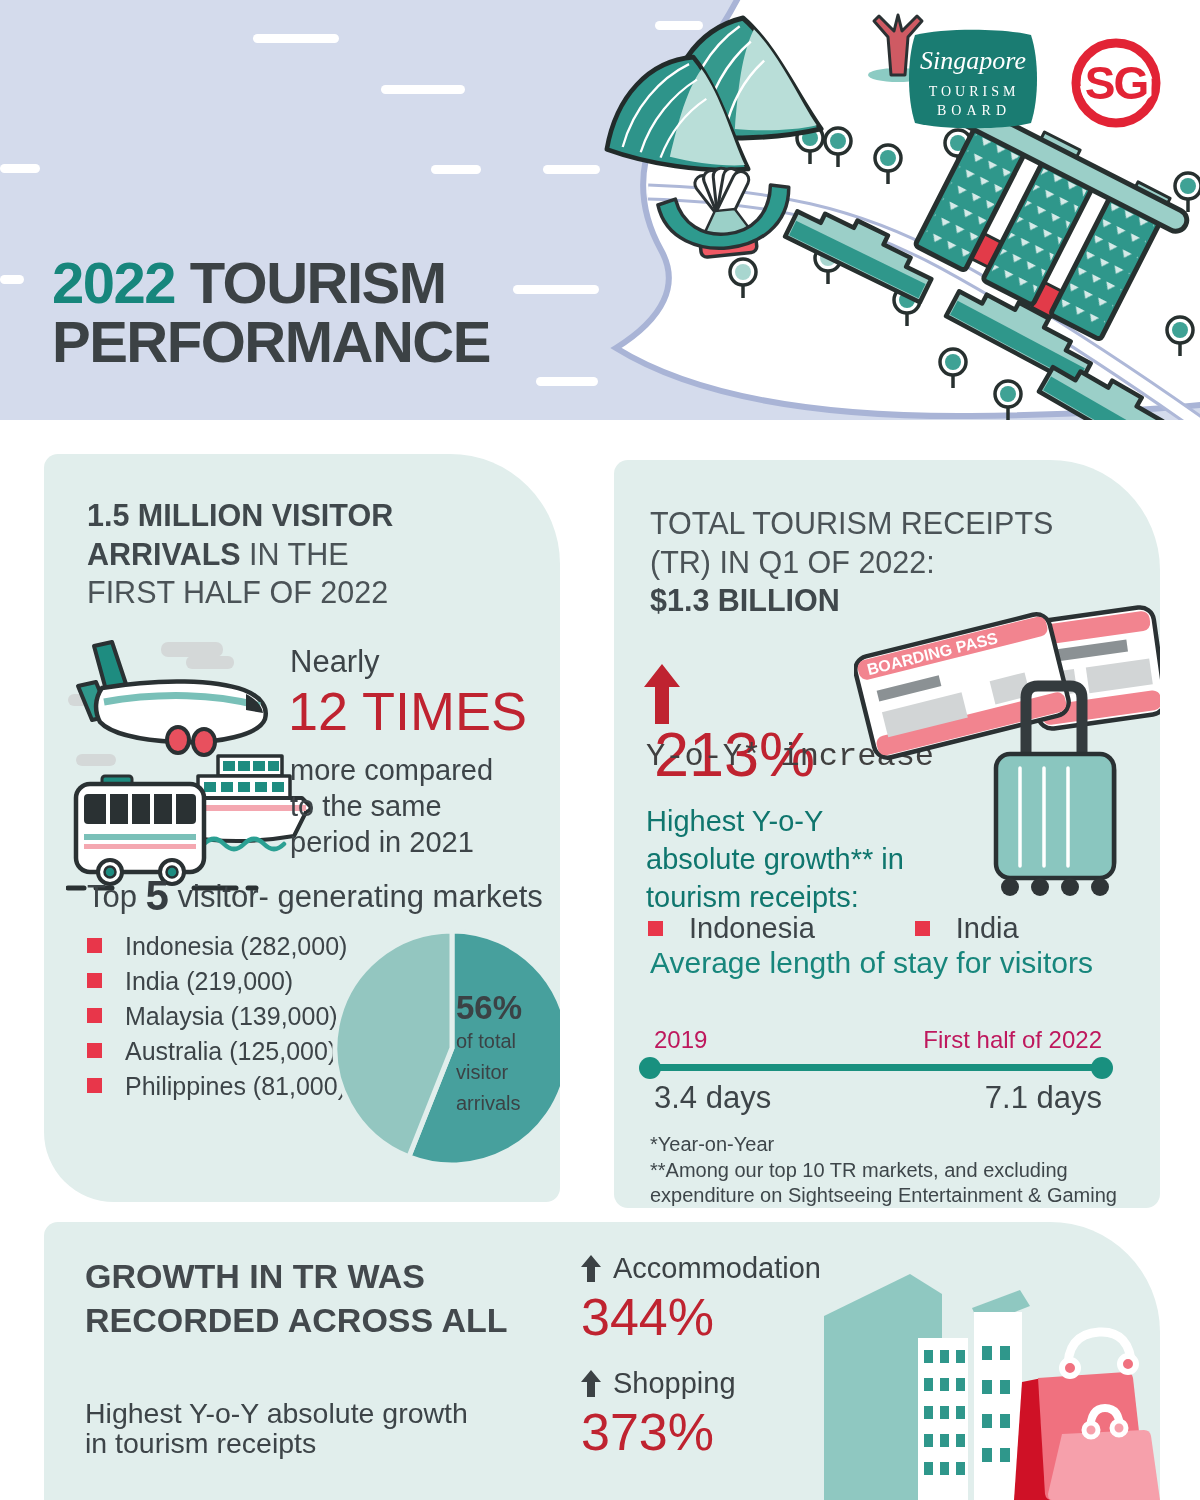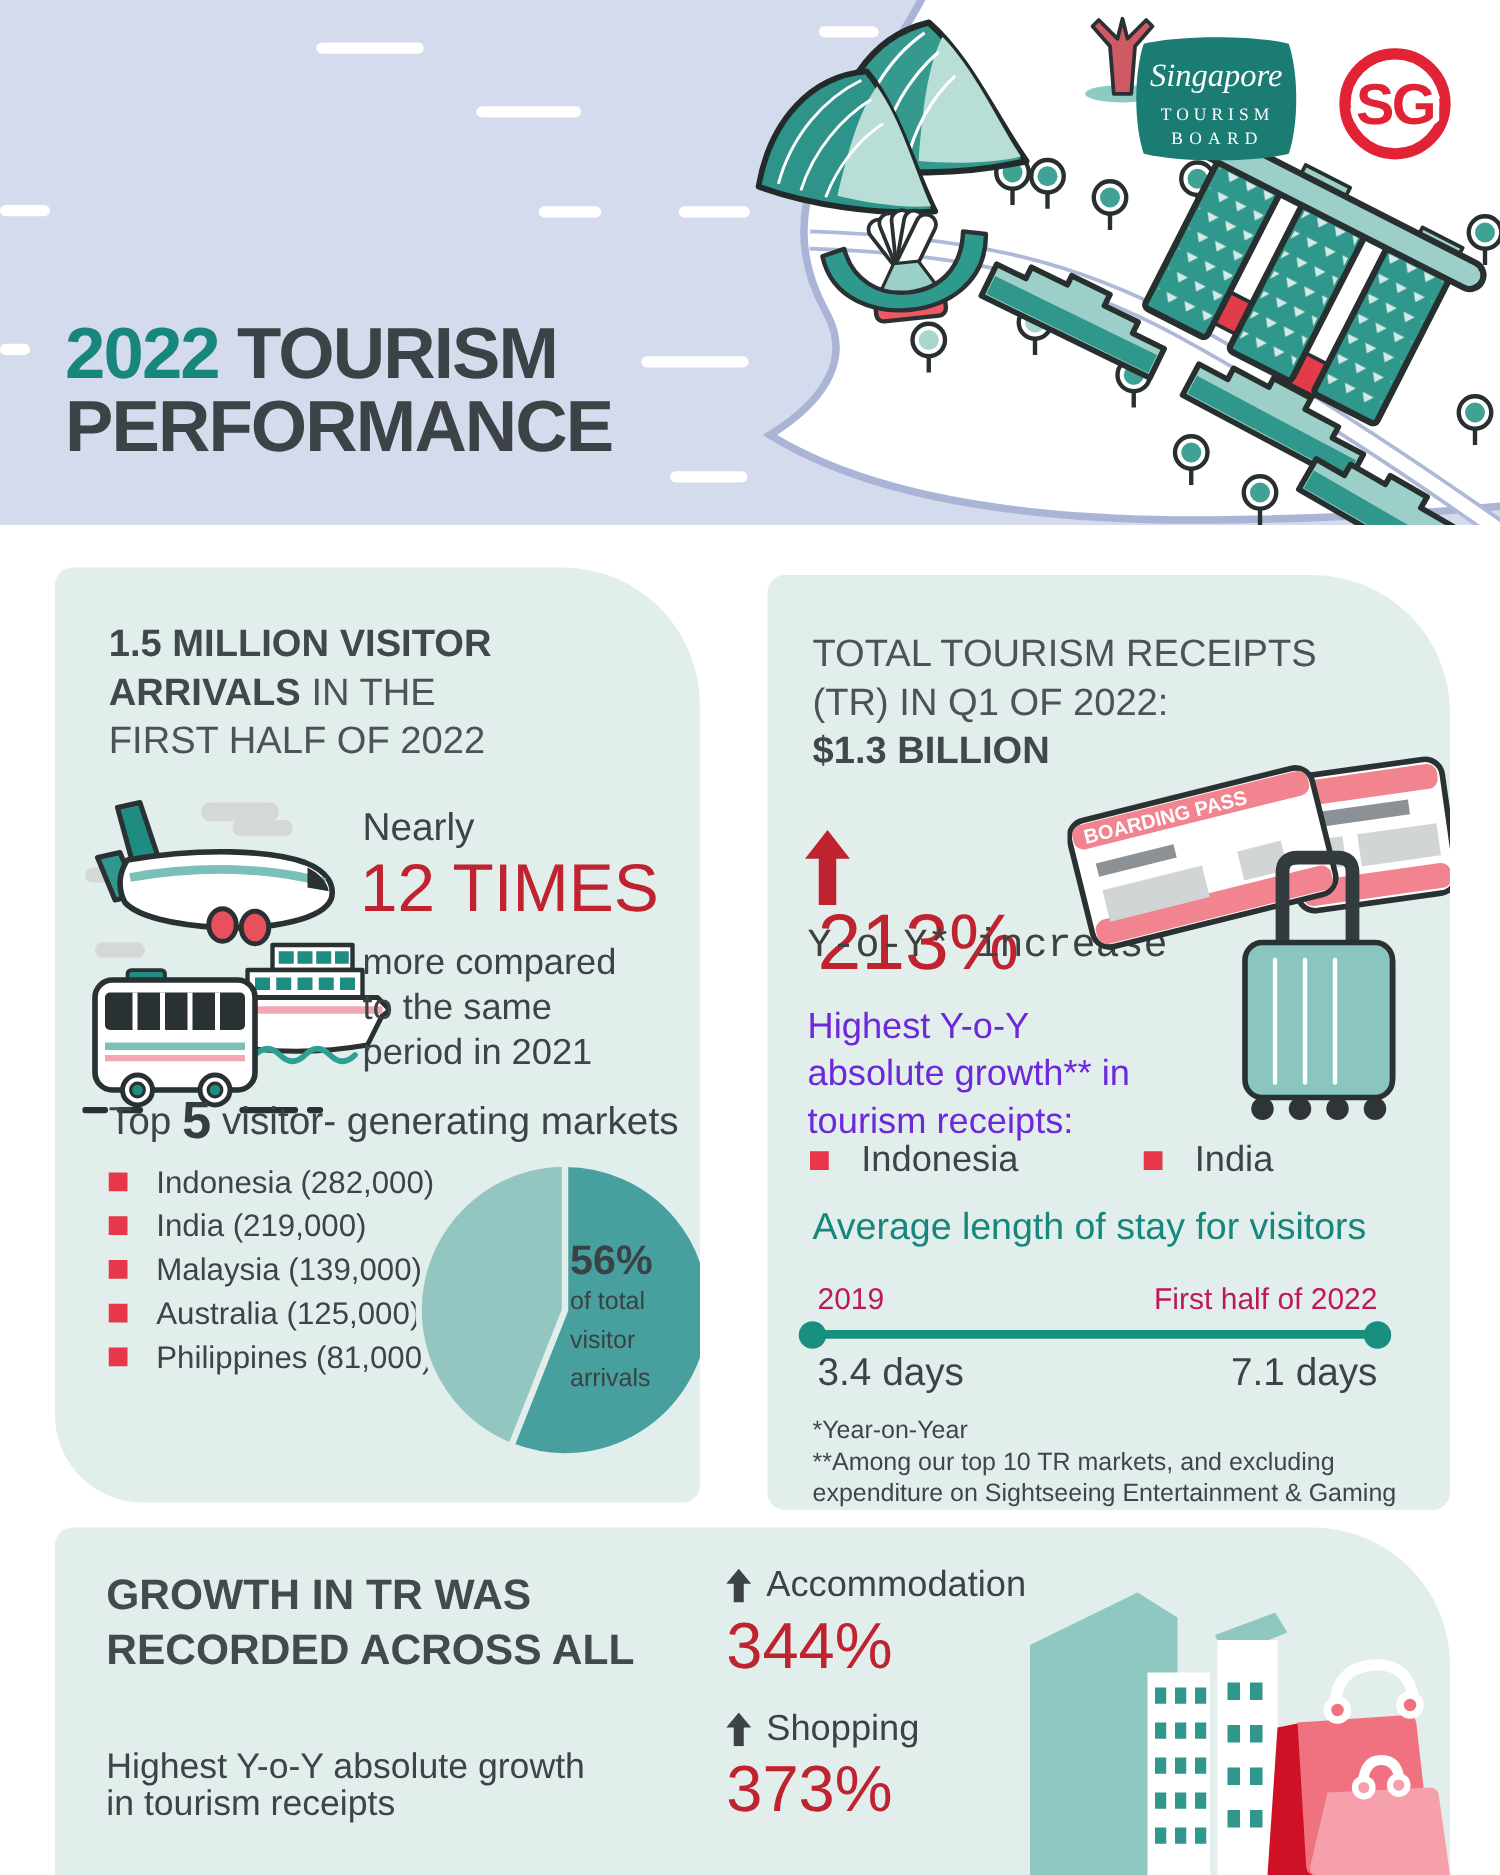--- a/index.html
+++ b/index.html
@@ -30,21 +30,21 @@
   .market-row{display:flex;align-items:flex-start;height:35px;}
   .market-row .bullet{margin-top:6px;margin-right:23px;}
   .market-row .lbl{font-size:25px;color:#3d4448;}
   .pie-label{color:#3b4245;}
   .pie-label .pv{font-size:33px;font-weight:700;line-height:36px;}
   .pie-label .pl{font-size:20px;line-height:31px;}
   
   .growth-row{display:flex;align-items:flex-start;}
   .big-pct{font-size:63px;line-height:60px;color:#bf2330;margin-left:10px;white-space:nowrap;}
   .caption{font-size:32px;color:#404040;font-family:Liberation Mono, monospace;}
-  .highest{font-size:29px;line-height:38px;color:#6d28d9;}
+  .highest{font-size:29px;line-height:38px;color:#0f766e;}
   .hm-row{display:flex;align-items:center;}
   .hm-row .bullet{margin-right:26px;}
   .hm-row .lbl{font-size:29px;color:#3d4448;}
   .stay-title{font-size:30px;color:#17867c;white-space:nowrap;}
   .tl-label{font-size:24px;color:#be185d;}
   .tl-value{font-size:31px;color:#3d4448;}
   .tl-line{position:absolute;background:#19907f;height:7px;border-radius:4px;}
   .tl-dot{position:absolute;width:22px;height:22px;border-radius:50%;background:#19907f;}
   .foot{font-size:20px;line-height:25.5px;color:#3e464a;}
   
@@ -380,21 +380,21 @@
           <line x1="214" y1="178" x2="214" y2="276"></line>
       </g>
       <g fill="#2f3537">
         <circle cx="156" cy="297" r="9"></circle>
           <circle cx="186" cy="297" r="9"></circle>
           <circle cx="216" cy="297" r="9"></circle>
           <circle cx="246" cy="297" r="9"></circle>
       </g>
     </svg>
 
-    <div class="abs stay-title" style="left:36px;top:505px;">Average length of stay for visitors</div>
+    <div class="abs stay-title" style="left:36px;top:486px;">Average length of stay for visitors</div>
     <div class="abs tl-label" style="left:40px;top:566px;">2019</div>
     <div class="abs tl-label" style="left:250px;top:566px;width:238px;text-align:right;">First half of 2022</div>
     <div class="tl-line" style="left:36px;top:604px;width:452px;"></div>
     <div class="tl-dot" style="left:25px;top:597px;"></div>
     <div class="tl-dot" style="left:477px;top:597px;"></div>
     <div class="abs tl-value" style="left:40px;top:620px;">3.4 days</div>
     <div class="abs tl-value" style="left:250px;top:620px;width:238px;text-align:right;">7.1 days</div>
 
     <div class="abs foot" style="left:36px;top:672px;width:496px;">
       <div>*Year-on-Year</div>

